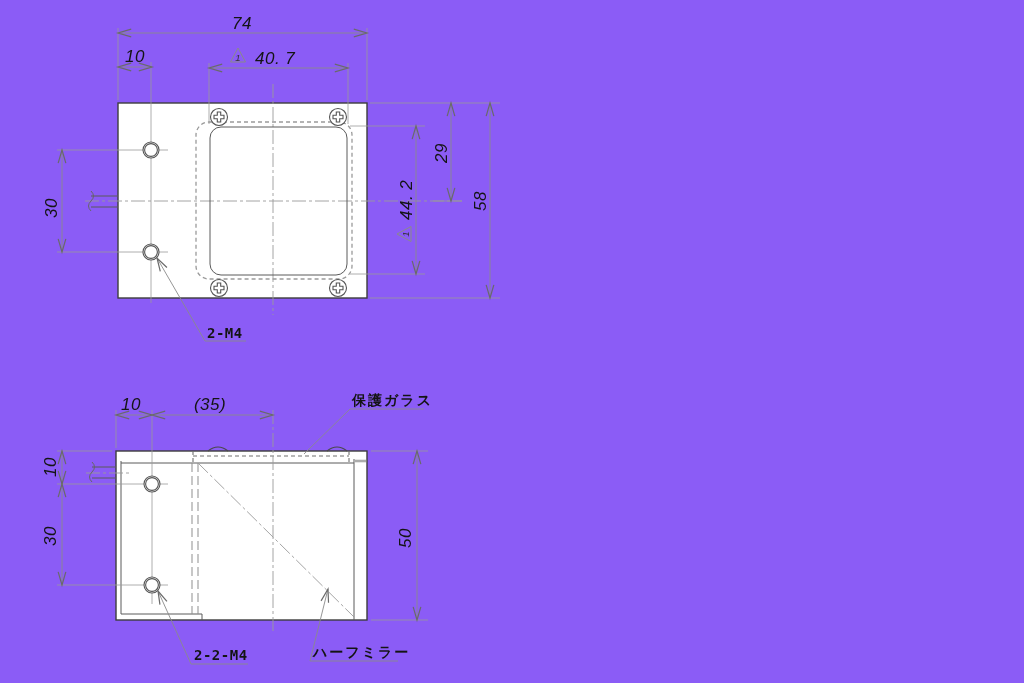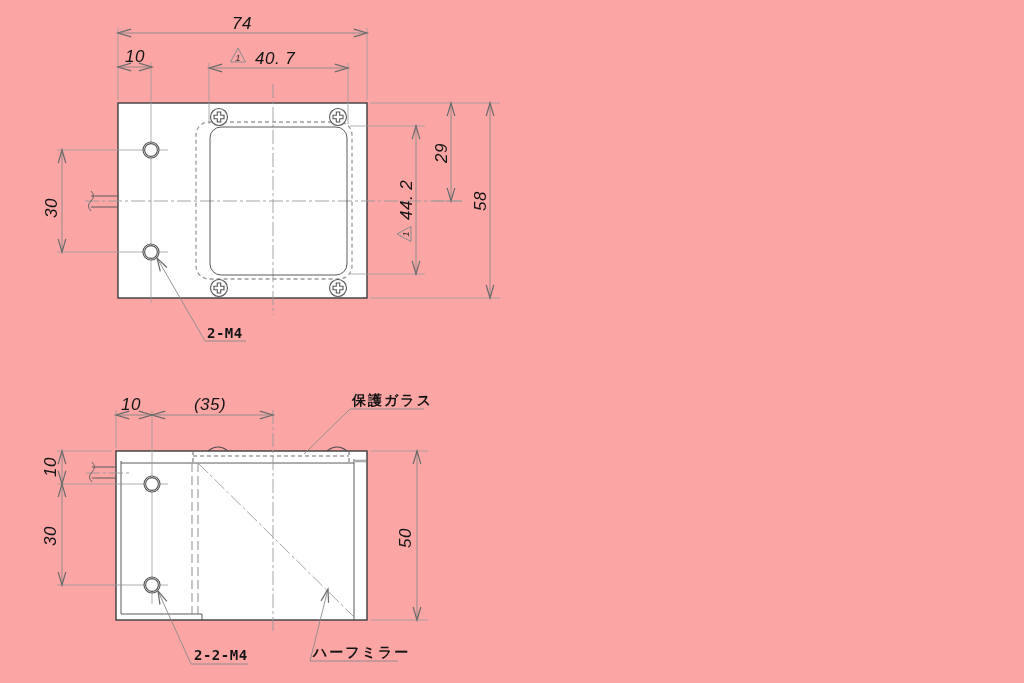--- a/index.html
+++ b/index.html
@@ -1,16 +1,16 @@
 <!DOCTYPE html>
 <html><head>
 <meta charset="utf-8">
 <style>
   html,body{margin:0;padding:0;background:#fff;}
-  .canvas{position:relative;width:1024px;height:683px;background:#fca5a5;overflow:hidden;}
+  .canvas{position:relative;width:1024px;height:683px;background:#8b5cf6;overflow:hidden;}
   svg{display:block;}
   
   .outline{stroke:#3d3d3d;stroke-width:1.4;fill:#fff;}
   .edge{stroke:#4a4a4a;stroke-width:1.1;fill:none;}
   .inner{stroke:#5a5a5a;stroke-width:1;fill:none;}
   .thin{stroke:#666;stroke-width:1;fill:none;}
   .hidden-dash{stroke:#9a9a9a;stroke-width:1.3;fill:none;stroke-dasharray:4 3;}
   .glass-dash{stroke:#707070;stroke-width:1.1;fill:none;stroke-dasharray:4 3;}
   .mirror-dash{stroke:#8f8f8f;stroke-width:1;fill:none;stroke-dasharray:9 4;}
   .centerline{stroke:#9a9a9a;stroke-width:0.9;fill:none;stroke-dasharray:14 3 3 3;}

